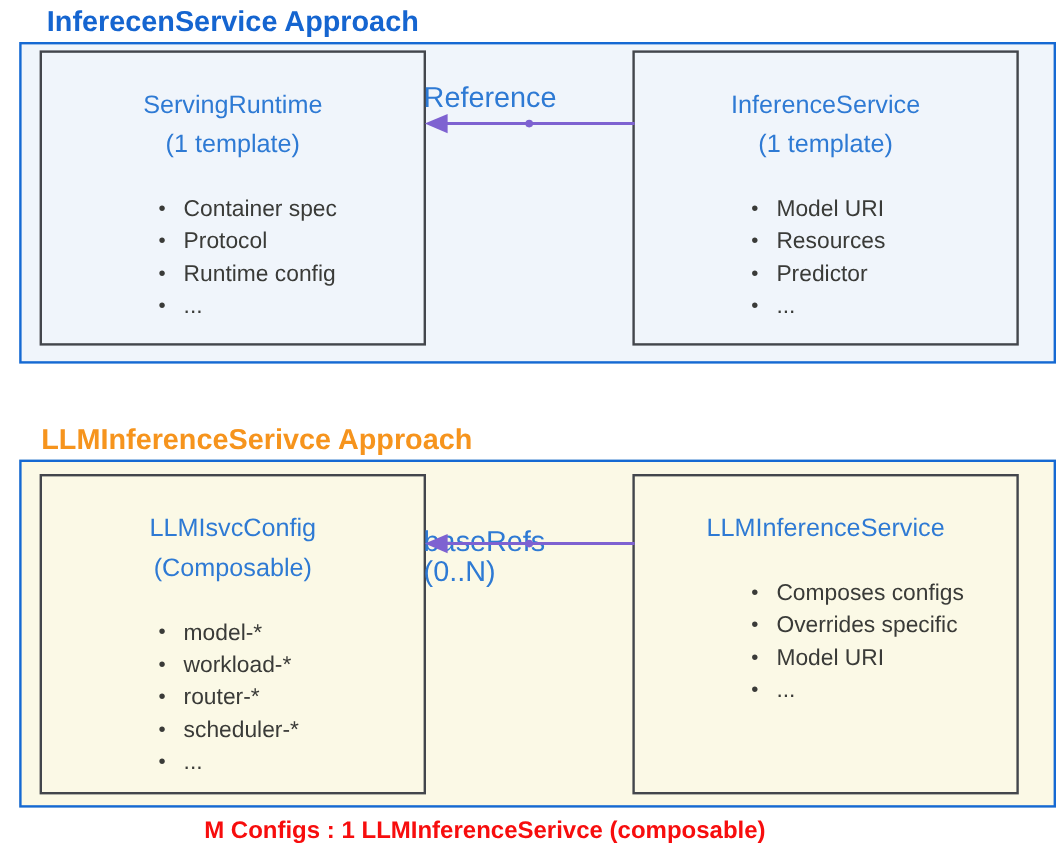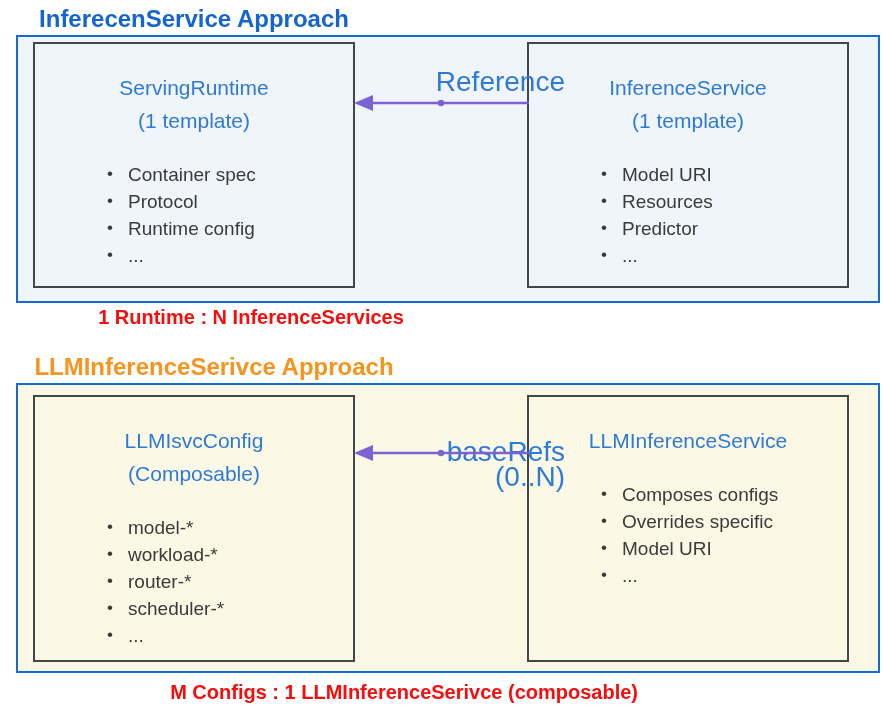--- a/index.html
+++ b/index.html
@@ -48,21 +48,21 @@
   .p2 .box{top:10px;height:267px;}
   .box.left{left:15px;}
   .box.right{left:509px;}
   .box-title,.box-subtitle{
     font-size:21px;line-height:33px;
     color:var(--box-title);
   }
   ul.bullets{
     list-style:none;
     margin-top:24px;
-    padding-left:70px;
+    padding-left:95px;
     text-align:left;
   }
   ul.bullets li{
     position:relative;
     padding-left:23px;
     font-size:19px;line-height:27px;
     color:var(--bullet-text);
     white-space:nowrap;
   }
   ul.bullets li::before{
@@ -70,22 +70,22 @@
     position:absolute;left:2px;top:-1px;
     font-size:17px;
   }
   .arrow{position:absolute;left:353px;width:176px;height:24px;}
   .a1{top:91px;}
   .a2{top:441px;}
   .arrow line{stroke:var(--arrow);stroke-width:2.5;}
   .arrow polygon,.arrow circle{fill:var(--arrow);}
   .arrow-label{
     position:absolute;left:353px;width:212px;
-    text-align:right;
-    font-size:28px;line-height:26px;
+    text-align:left;
+    font-size:24px;line-height:26px;
     color:var(--arrow-label);
     white-space:nowrap;
   }
   .al1{top:69px;}
   .al2{top:419px;margin-top:20px;}
   .al3{top:464px;}
   .caption{
     position:absolute;
     font-size:20px;font-weight:bold;line-height:26px;
     color:var(--caption);
@@ -124,21 +124,20 @@
     </div>
   </div>
 
   <div class="arrow-label al1">Reference</div>
   <svg class="arrow a1" viewBox="0 0 176 24" aria-hidden="true">
     <line x1="176" y1="12" x2="16" y2="12"></line>
     <polygon points="1,12 20,4 20,20"></polygon>
     <circle cx="88" cy="12" r="3.2"></circle>
   </svg>
 
-  <div class="caption c1">1 Runtime : N InferenceServices</div>
 
   <div class="sec-title t2">LLMInferenceSerivce Approach</div>
 
   <div class="panel p2">
     <div class="box left">
       <div class="box-title">LLMIsvcConfig</div>
       <div class="box-subtitle">(Composable)</div>
       <ul class="bullets">
         <li>model-*</li>
         <li>workload-*</li>

